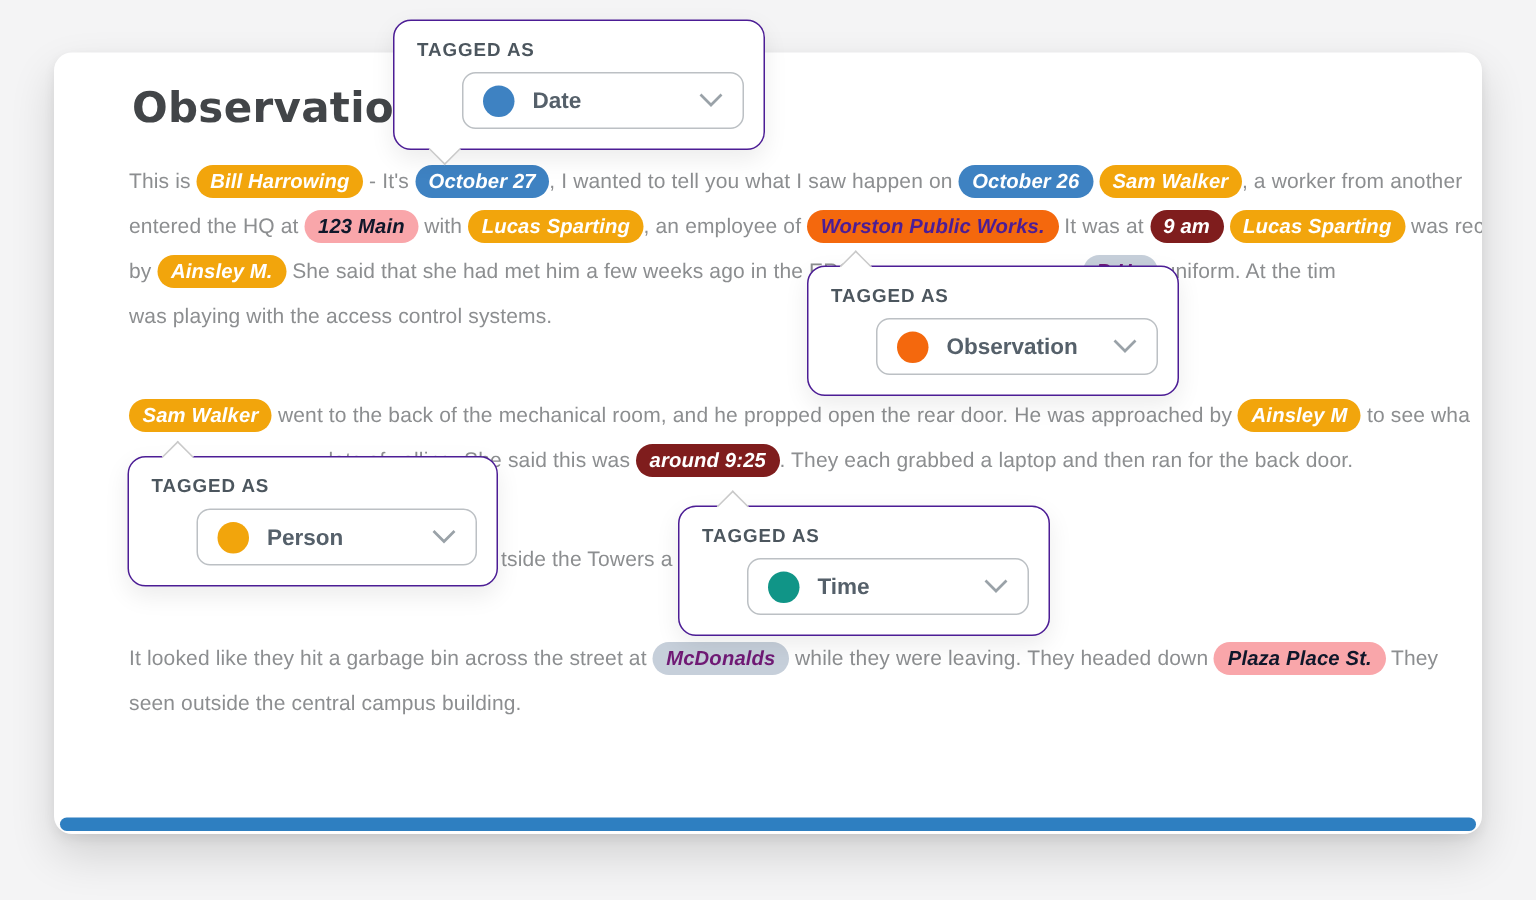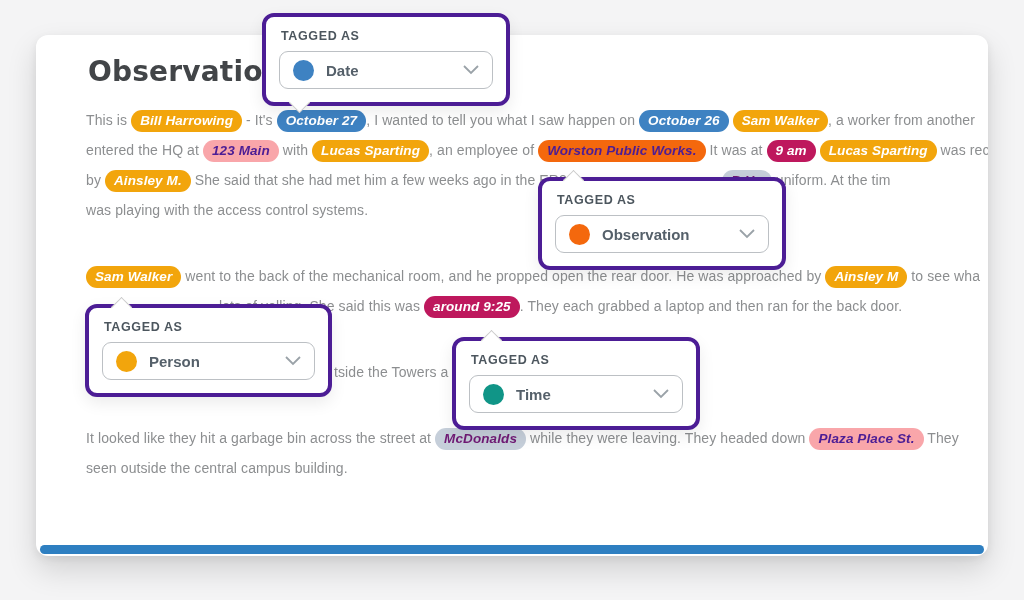--- a/index.html
+++ b/index.html
@@ -35,42 +35,42 @@
     font-size:14px;color:#8c8e90;letter-spacing:.1px;
   }
   .chip{
     display:inline-block;padding:1px 9px 2px;border-radius:12px;
     font-weight:700;font-size:13.5px;line-height:19px;vertical-align:baseline;
     cursor:pointer;
     font-style:italic;
   }
   .popup{
     position:absolute;background:#fff;
-    border:4px solid #4c1d95;border-radius:12px;
+    border:1px solid #4c1d95;border-radius:12px;
     padding:12px 13px 13px;box-sizing:border-box;
     box-shadow:0 6px 16px rgba(0,0,0,.08);
     z-index:20;
   }
   .popup-label{
     font-weight:700;font-size:12.5px;color:#4c565e;
     letter-spacing:.05em;margin:0 0 8px 2px;
   }
   .tag-select{
     border:1.5px solid #bcc0c4;border-radius:9px;background:#fff;
     height:38px;display:flex;align-items:center;gap:12px;
-    padding:0 13px;box-sizing:border-box;cursor:pointer;
+    padding:0 13px;box-sizing:border-box;cursor:pointer;margin-left:32px;
   }
   .tag-dot{width:21px;height:21px;border-radius:50%;flex:0 0 auto;}
   .tag-name{font-weight:700;font-size:15px;color:#55606a;flex:1;}
   .chev{flex:0 0 auto;}
   .arrow{position:absolute;width:14px;height:14px;background:#fff;}
   .arrow-down{bottom:-8px;transform:rotate(45deg);border-right:1px solid #c9c9c9;border-bottom:1px solid #c9c9c9;}
   .arrow-up{top:-8px;transform:rotate(45deg);border-left:1px solid #c9c9c9;border-top:1px solid #c9c9c9;}
 </style>
-<style>.hl-yellow{background:#F2A50C;color:#FFFFFF;}.hl-blue{background:#3E82C2;color:#FFFFFF;}.hl-orange{background:#F4680D;color:#4c1d95;}.hl-teal{background:#be185d;color:#FFFFFF;text-align:center;}.hl-pink{background:#F9A6AA;color:#4c1d95;}.hl-grey{background:#C6CFDA;color:#701a75;}</style></head>
+<style>.hl-yellow{background:#F2A50C;color:#FFFFFF;}.hl-blue{background:#3E82C2;color:#FFFFFF;}.hl-orange{background:#F4680D;color:#4c1d95;}.hl-teal{background:#7f1d1d;color:#FFFFFF;text-align:center;}.hl-pink{background:#F9A6AA;color:#0f172a;}.hl-grey{background:#C6CFDA;color:#701a75;}</style></head>
 <body>
 
 <div class="page">
 
   <div class="card">
     <div class="card-content">
       <h1 class="title">Observation</h1>
       <div>
           <div class="para">
             <div class="line"><span class="run">This is </span><span class="chip hl-yellow">Bill Harrowing</span><span class="run"> - It's </span><span class="chip hl-blue">October 27</span><span class="run">, I wanted to tell you what I saw happen on </span><span class="chip hl-blue">October 26</span><span class="run"> </span><span class="chip hl-yellow">Sam Walker</span><span class="run">, a worker from another</span></div>

